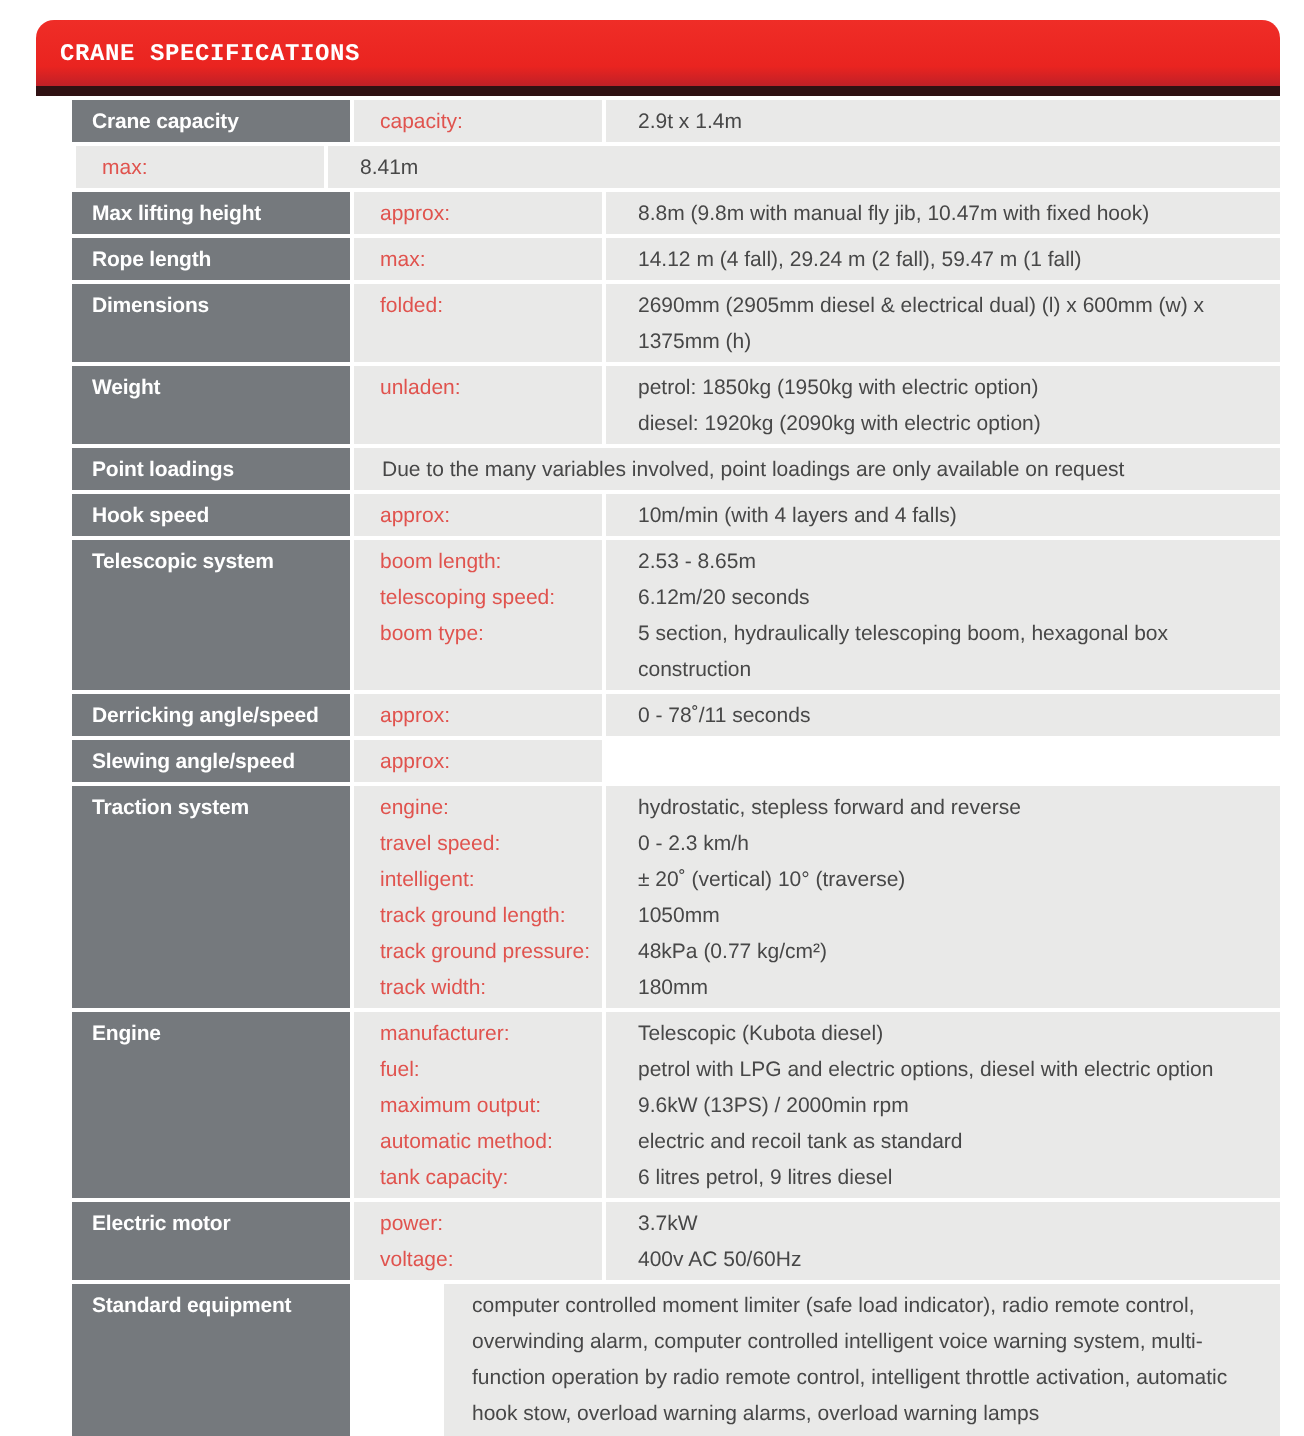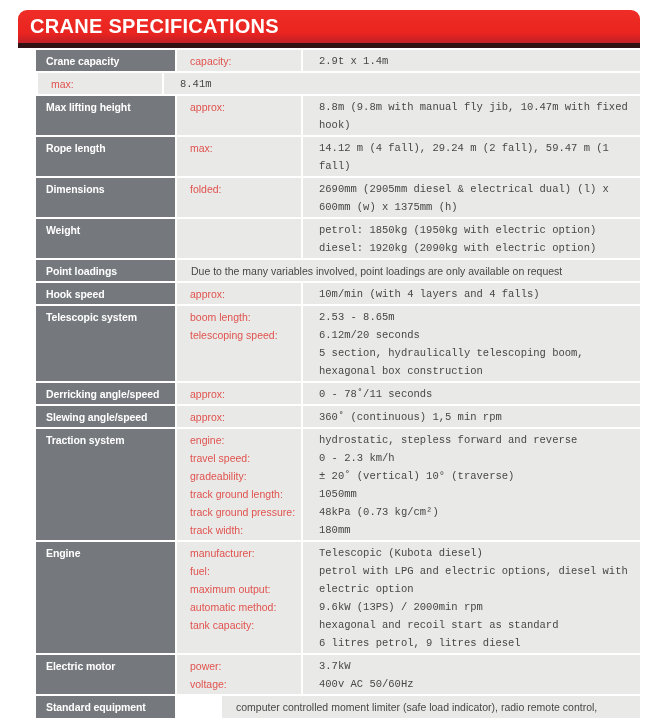--- a/index.html
+++ b/index.html
@@ -21,24 +21,25 @@
     height: 33px;
     background: linear-gradient(180deg, #ef2d27 0%, #ea2420 70%, #c02027 100%);
     border-radius: 9px 9px 0 0;
     border-bottom: 5px solid #301113;
     display: flex;
     align-items: center;
   }
   .spec-title {
     color: #ffffff;
     font-weight: bold;
-    font-size: 20px;
+    font-size: 12px;
     letter-spacing: 0.3px;
     padding-left: 12px;
     white-space: nowrap;
+    font-family: Liberation Mono, monospace;
   }
   .rows { margin-top: 0; }
   .row {
     display: flex;
     margin-top: 2px;
     min-height: 20px;
     padding-left: 18px;
   }
   .cell {
     background: #e9e9e8;
@@ -61,21 +62,20 @@
     width: 124px;
     flex: none;
     margin-left: 2px;
     padding: 2px 2px 1px 13px;
     color: #e0534e;
   }
   .cell-vals {
     flex: 1;
     margin-left: 2px;
     padding: 2px 10px 1px 16px;
-    font-family: Liberation Mono, monospace;
   }
   .cell-merged {
     flex: 1;
     margin-left: 2px;
     padding: 2px 26px 1px 14px;
   }
   .line { min-height: 18px; }
   .row-standard-equipment { min-height: 68px; gap: 45px; }
   .row-optional-equipment { min-height: 61px; }
   .row-standard-equipment .cell-merged,
@@ -129,20 +129,21 @@
         <div class="cell cell-keys">
           <div class="line">folded:</div>
         </div>
         <div class="cell cell-vals">
           <div class="line">2690mm (2905mm diesel &amp; electrical dual) (l) x 600mm (w) x 1375mm (h)</div>
         </div>
       </div>
       <div class="row row-weight">
         <div class="cell cell-label">Weight</div>
         <div class="cell cell-keys">
+          <div class="line">unladen:</div>
           <div class="line">&nbsp;</div>
         </div>
         <div class="cell cell-vals">
           <div class="line">petrol: 1850kg (1950kg with electric option)</div>
           <div class="line">diesel: 1920kg (2090kg with electric option)</div>
         </div>
       </div>
       <div class="row row-point-loadings">
         <div class="cell cell-label">Point loadings</div>
         <div class="cell cell-merged">Due to the many variables involved, point loadings are only available on request</div>
@@ -154,20 +155,21 @@
         </div>
         <div class="cell cell-vals">
           <div class="line">10m/min (with 4 layers and 4 falls)</div>
         </div>
       </div>
       <div class="row row-telescopic-system">
         <div class="cell cell-label">Telescopic system</div>
         <div class="cell cell-keys">
           <div class="line">boom length:</div>
           <div class="line">telescoping speed:</div>
+          <div class="line">boom type:</div>
         </div>
         <div class="cell cell-vals">
           <div class="line">2.53 - 8.65m</div>
           <div class="line">6.12m/20 seconds</div>
           <div class="line">5 section, hydraulically telescoping boom, hexagonal box construction</div>
         </div>
       </div>
       <div class="row row-derricking-angle-speed">
         <div class="cell cell-label">Derricking angle/speed</div>
         <div class="cell cell-keys">
@@ -175,57 +177,54 @@
         </div>
         <div class="cell cell-vals">
           <div class="line">0 - 78˚/11 seconds</div>
         </div>
       </div>
       <div class="row row-slewing-angle-speed">
         <div class="cell cell-label">Slewing angle/speed</div>
         <div class="cell cell-keys">
           <div class="line">approx:</div>
         </div>
-        <div class="cell cell-vals">
-          <div class="line">360˚ (continuous) 1,5 min rpm</div>
-        </div>
       </div>
       <div class="row row-traction-system">
         <div class="cell cell-label">Traction system</div>
         <div class="cell cell-keys">
           <div class="line">engine:</div>
           <div class="line">travel speed:</div>
-          <div class="line">gradeability:</div>
+          <div class="line">intelligent:</div>
           <div class="line">track ground length:</div>
           <div class="line">track ground pressure:</div>
           <div class="line">track width:</div>
         </div>
         <div class="cell cell-vals">
           <div class="line">hydrostatic, stepless forward and reverse</div>
           <div class="line">0 - 2.3 km/h</div>
           <div class="line">± 20˚ (vertical) 10° (traverse)</div>
           <div class="line">1050mm</div>
-          <div class="line">48kPa (0.73 kg/cm²)</div>
+          <div class="line">48kPa (0.77 kg/cm²)</div>
           <div class="line">180mm</div>
         </div>
       </div>
       <div class="row row-engine">
         <div class="cell cell-label">Engine</div>
         <div class="cell cell-keys">
           <div class="line">manufacturer:</div>
           <div class="line">fuel:</div>
           <div class="line">maximum output:</div>
           <div class="line">automatic method:</div>
           <div class="line">tank capacity:</div>
         </div>
         <div class="cell cell-vals">
           <div class="line">Telescopic (Kubota diesel)</div>
           <div class="line">petrol with LPG and electric options, diesel with electric option</div>
           <div class="line">9.6kW (13PS) / 2000min rpm</div>
-          <div class="line">hexagonal and recoil start as standard</div>
+          <div class="line">electric and recoil tank as standard</div>
           <div class="line">6 litres petrol, 9 litres diesel</div>
         </div>
       </div>
       <div class="row row-electric-motor">
         <div class="cell cell-label">Electric motor</div>
         <div class="cell cell-keys">
           <div class="line">power:</div>
           <div class="line">voltage:</div>
         </div>
         <div class="cell cell-vals">

